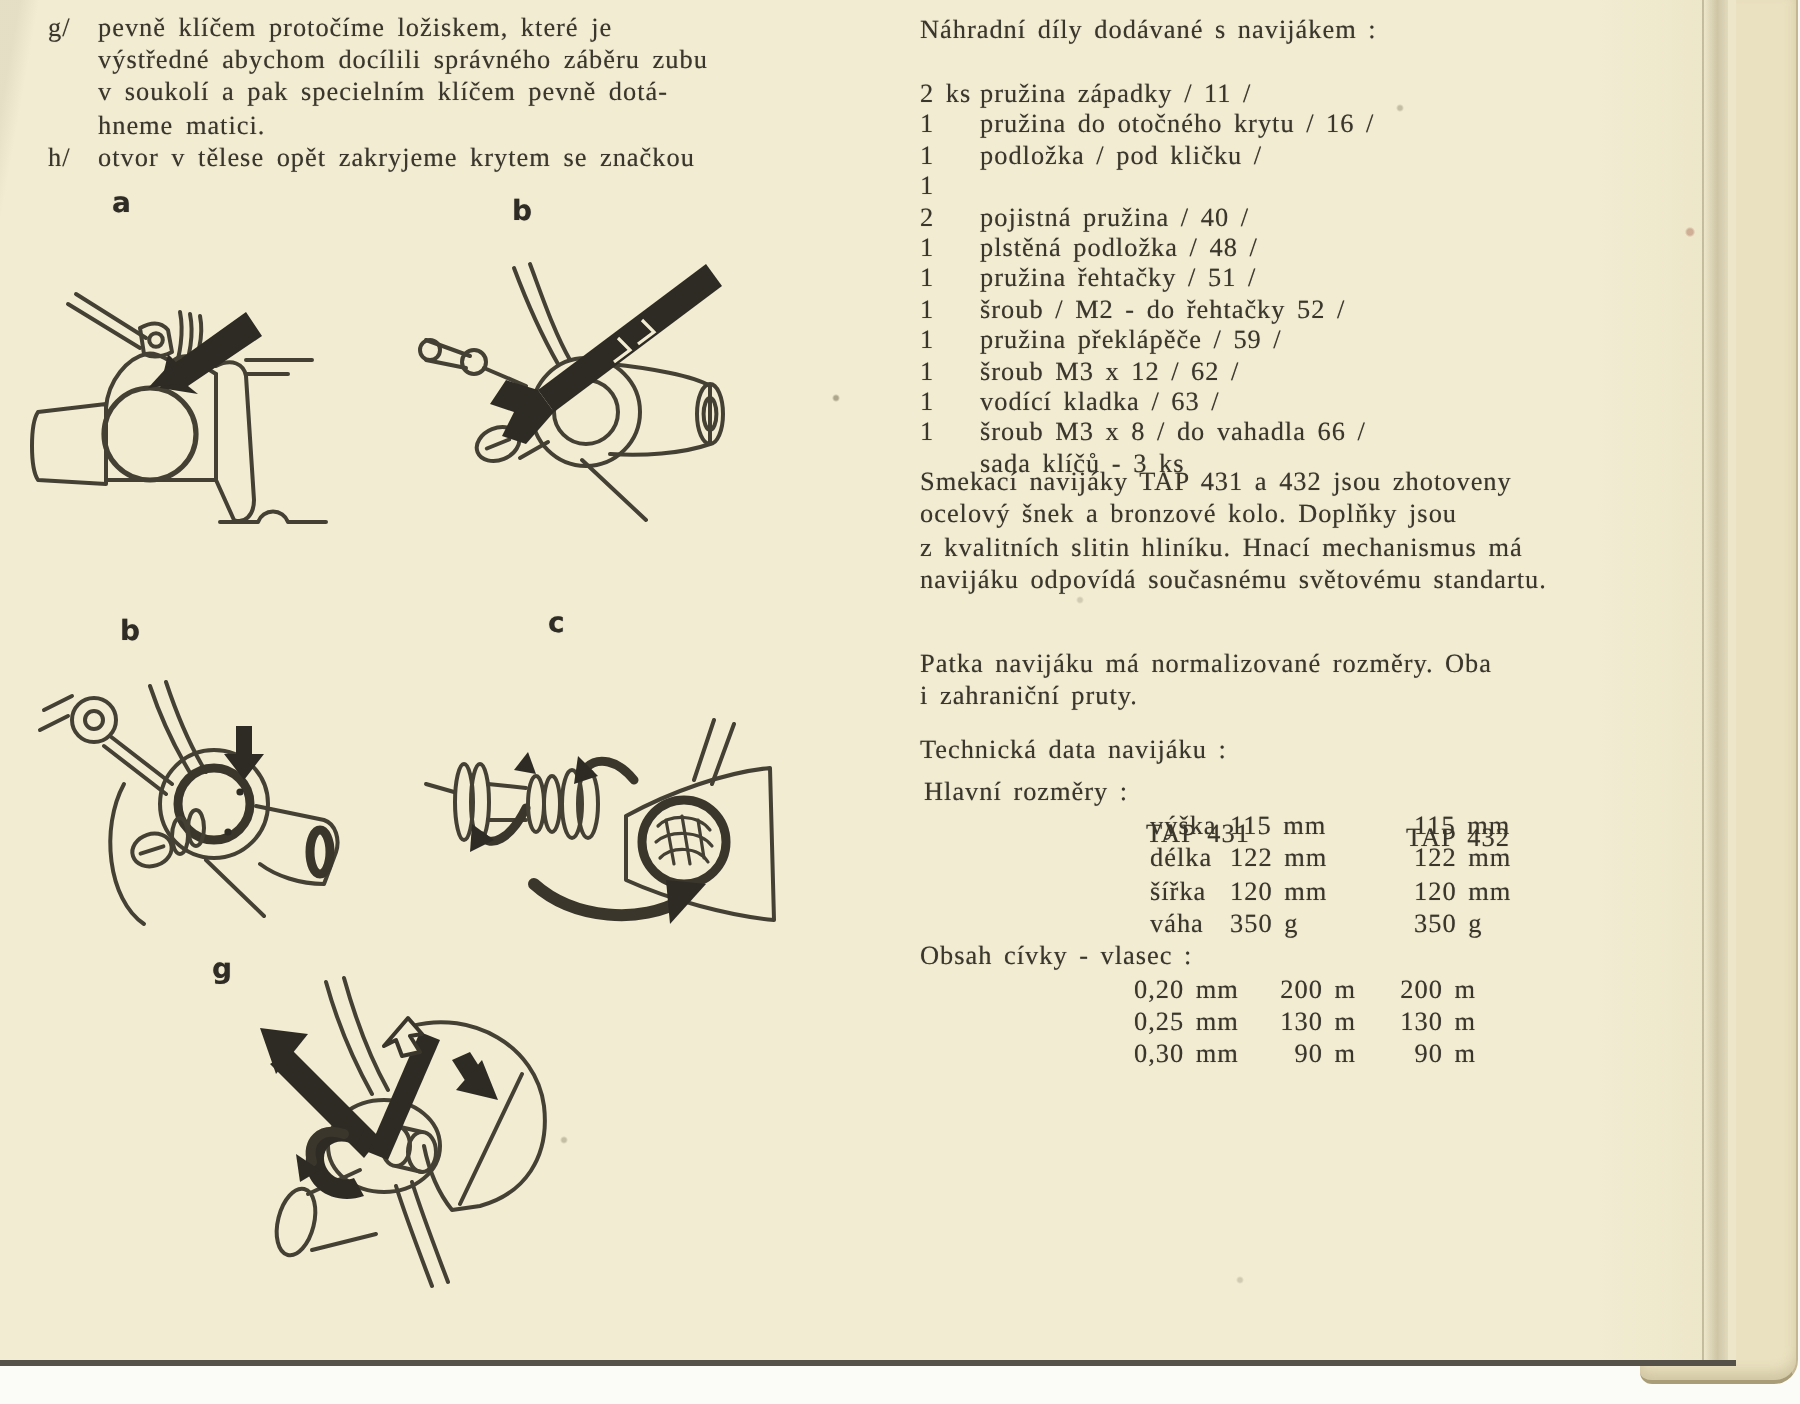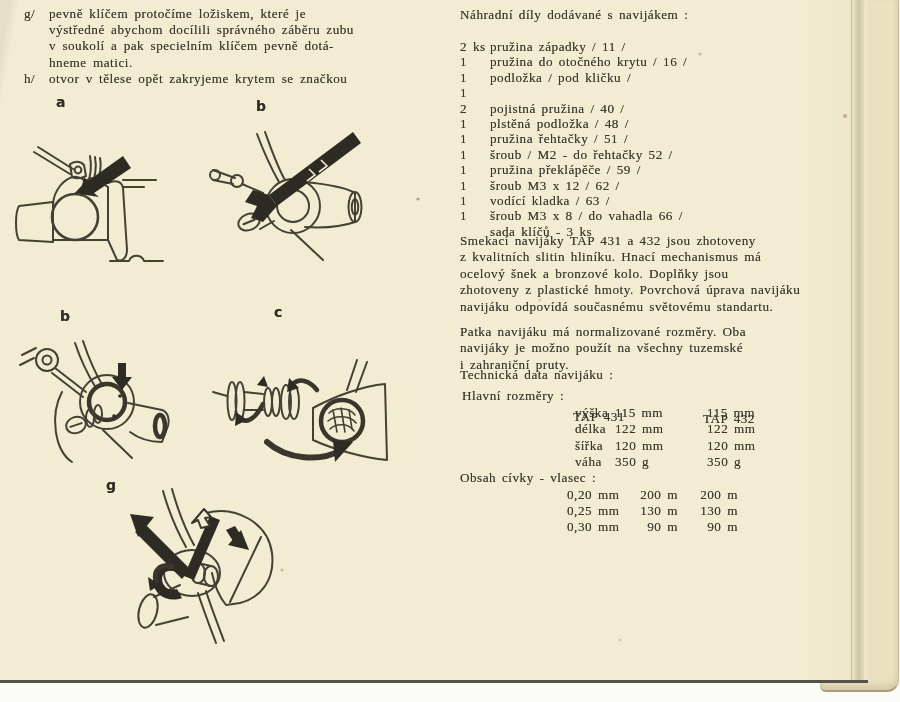--- a/index.html
+++ b/index.html
@@ -268,28 +268,26 @@
             <span class="parts-qty">1</span>
             <span class="parts-item">šroub M3 x 8 / do vahadla 66 /</span>
           </div>
           <div class="parts-row">
             <span class="parts-qty"></span>
             <span class="parts-item">sada klíčů - 3 ks</span>
           </div>
         </div>
       <div class="sect para" style="top:233px" id="para1">
           <div>Smekací navijáky TAP 431 a 432 jsou zhotoveny</div>
+          <div>ocelový šnek a bronzové kolo.  Doplňky jsou</div>
           <div>z kvalitních slitin hliníku.  Hnací mechanismus má</div>
-          <div>ocelový šnek a bronzové kolo.  Doplňky jsou</div>
-          <div>zhotoveny z plastické hmoty.  Povrchová úprava navijáku</div>
           <div>navijáku odpovídá současnému světovému standartu.</div>
         </div>
       <div class="sect para" style="top:324px" id="para2">
           <div>Patka navijáku má normalizované rozměry.  Oba</div>
-          <div>navijáky je možno použít na všechny tuzemské</div>
           <div>i zahraniční pruty.</div>
         </div>
       <div class="sect" style="top:367px">Technická data navijáku :</div>
       <div class="sect" style="top:388px;width:400px">
         <div class="dims-header">
           <span class="lbl">Hlavní rozměry :</span>
           <span class="c1">TAP 431</span>
           <span class="c2">TAP 432</span>
         </div>
         <div id="dims-rows">

